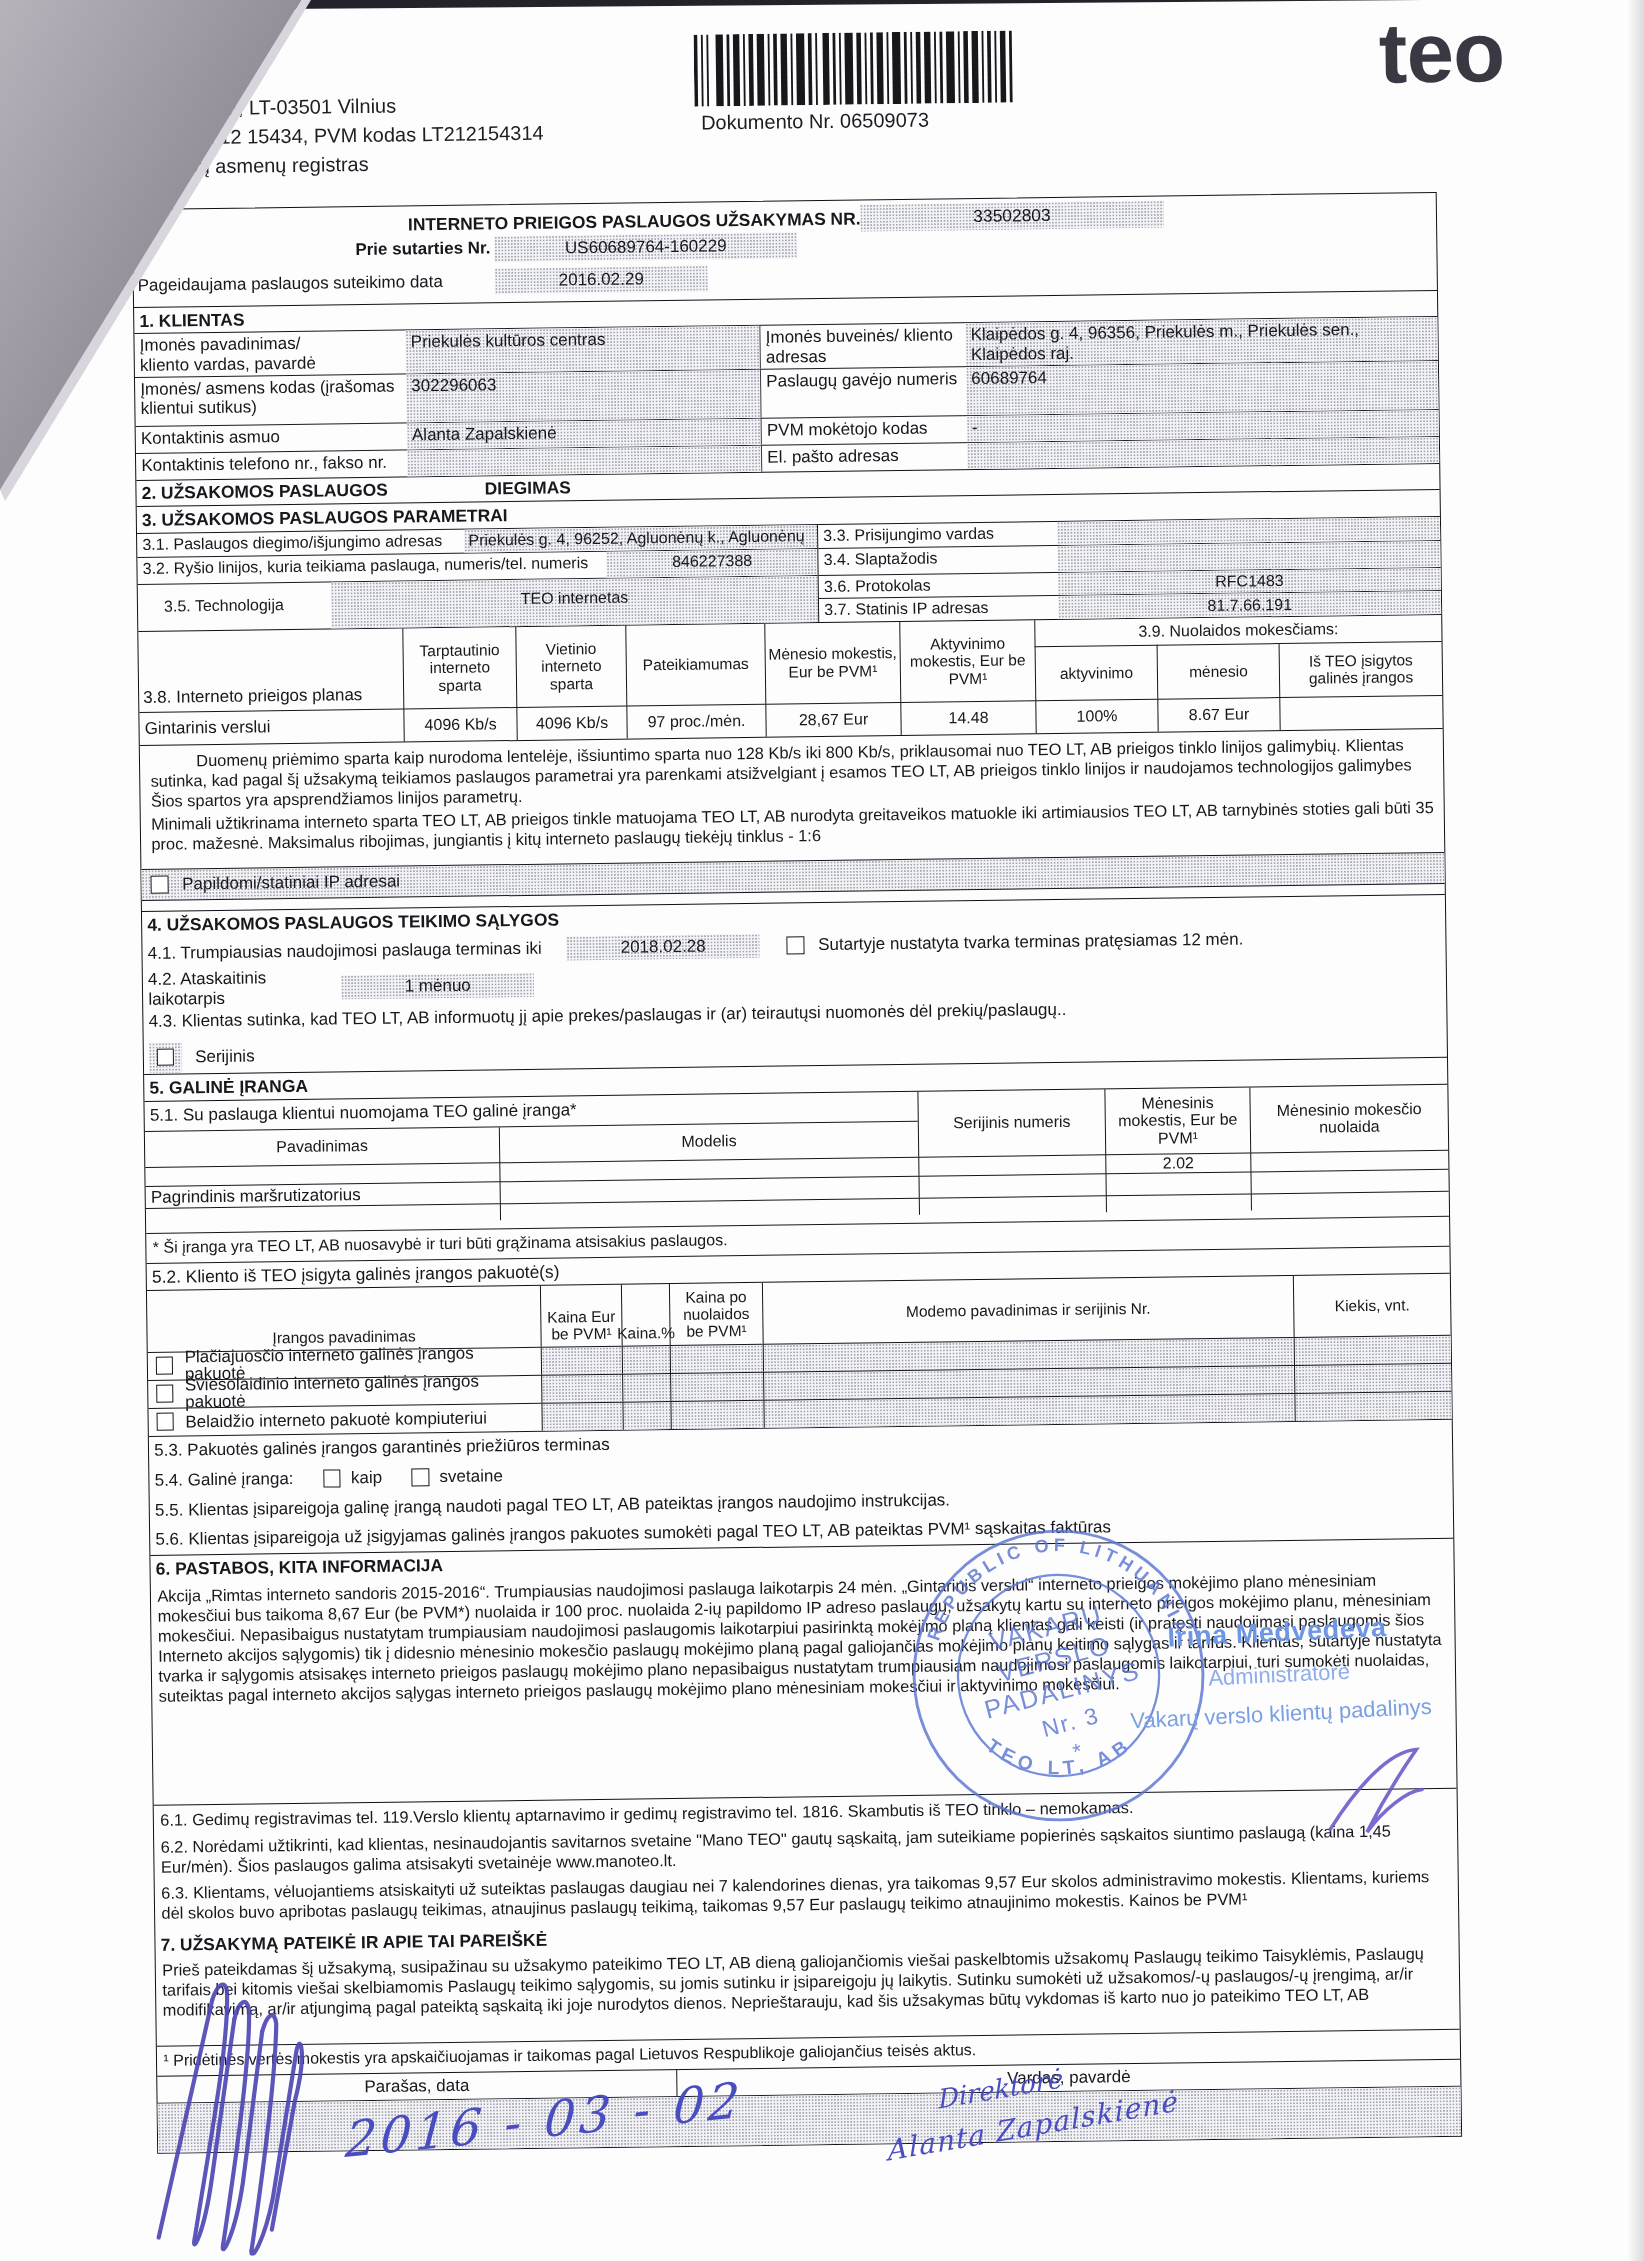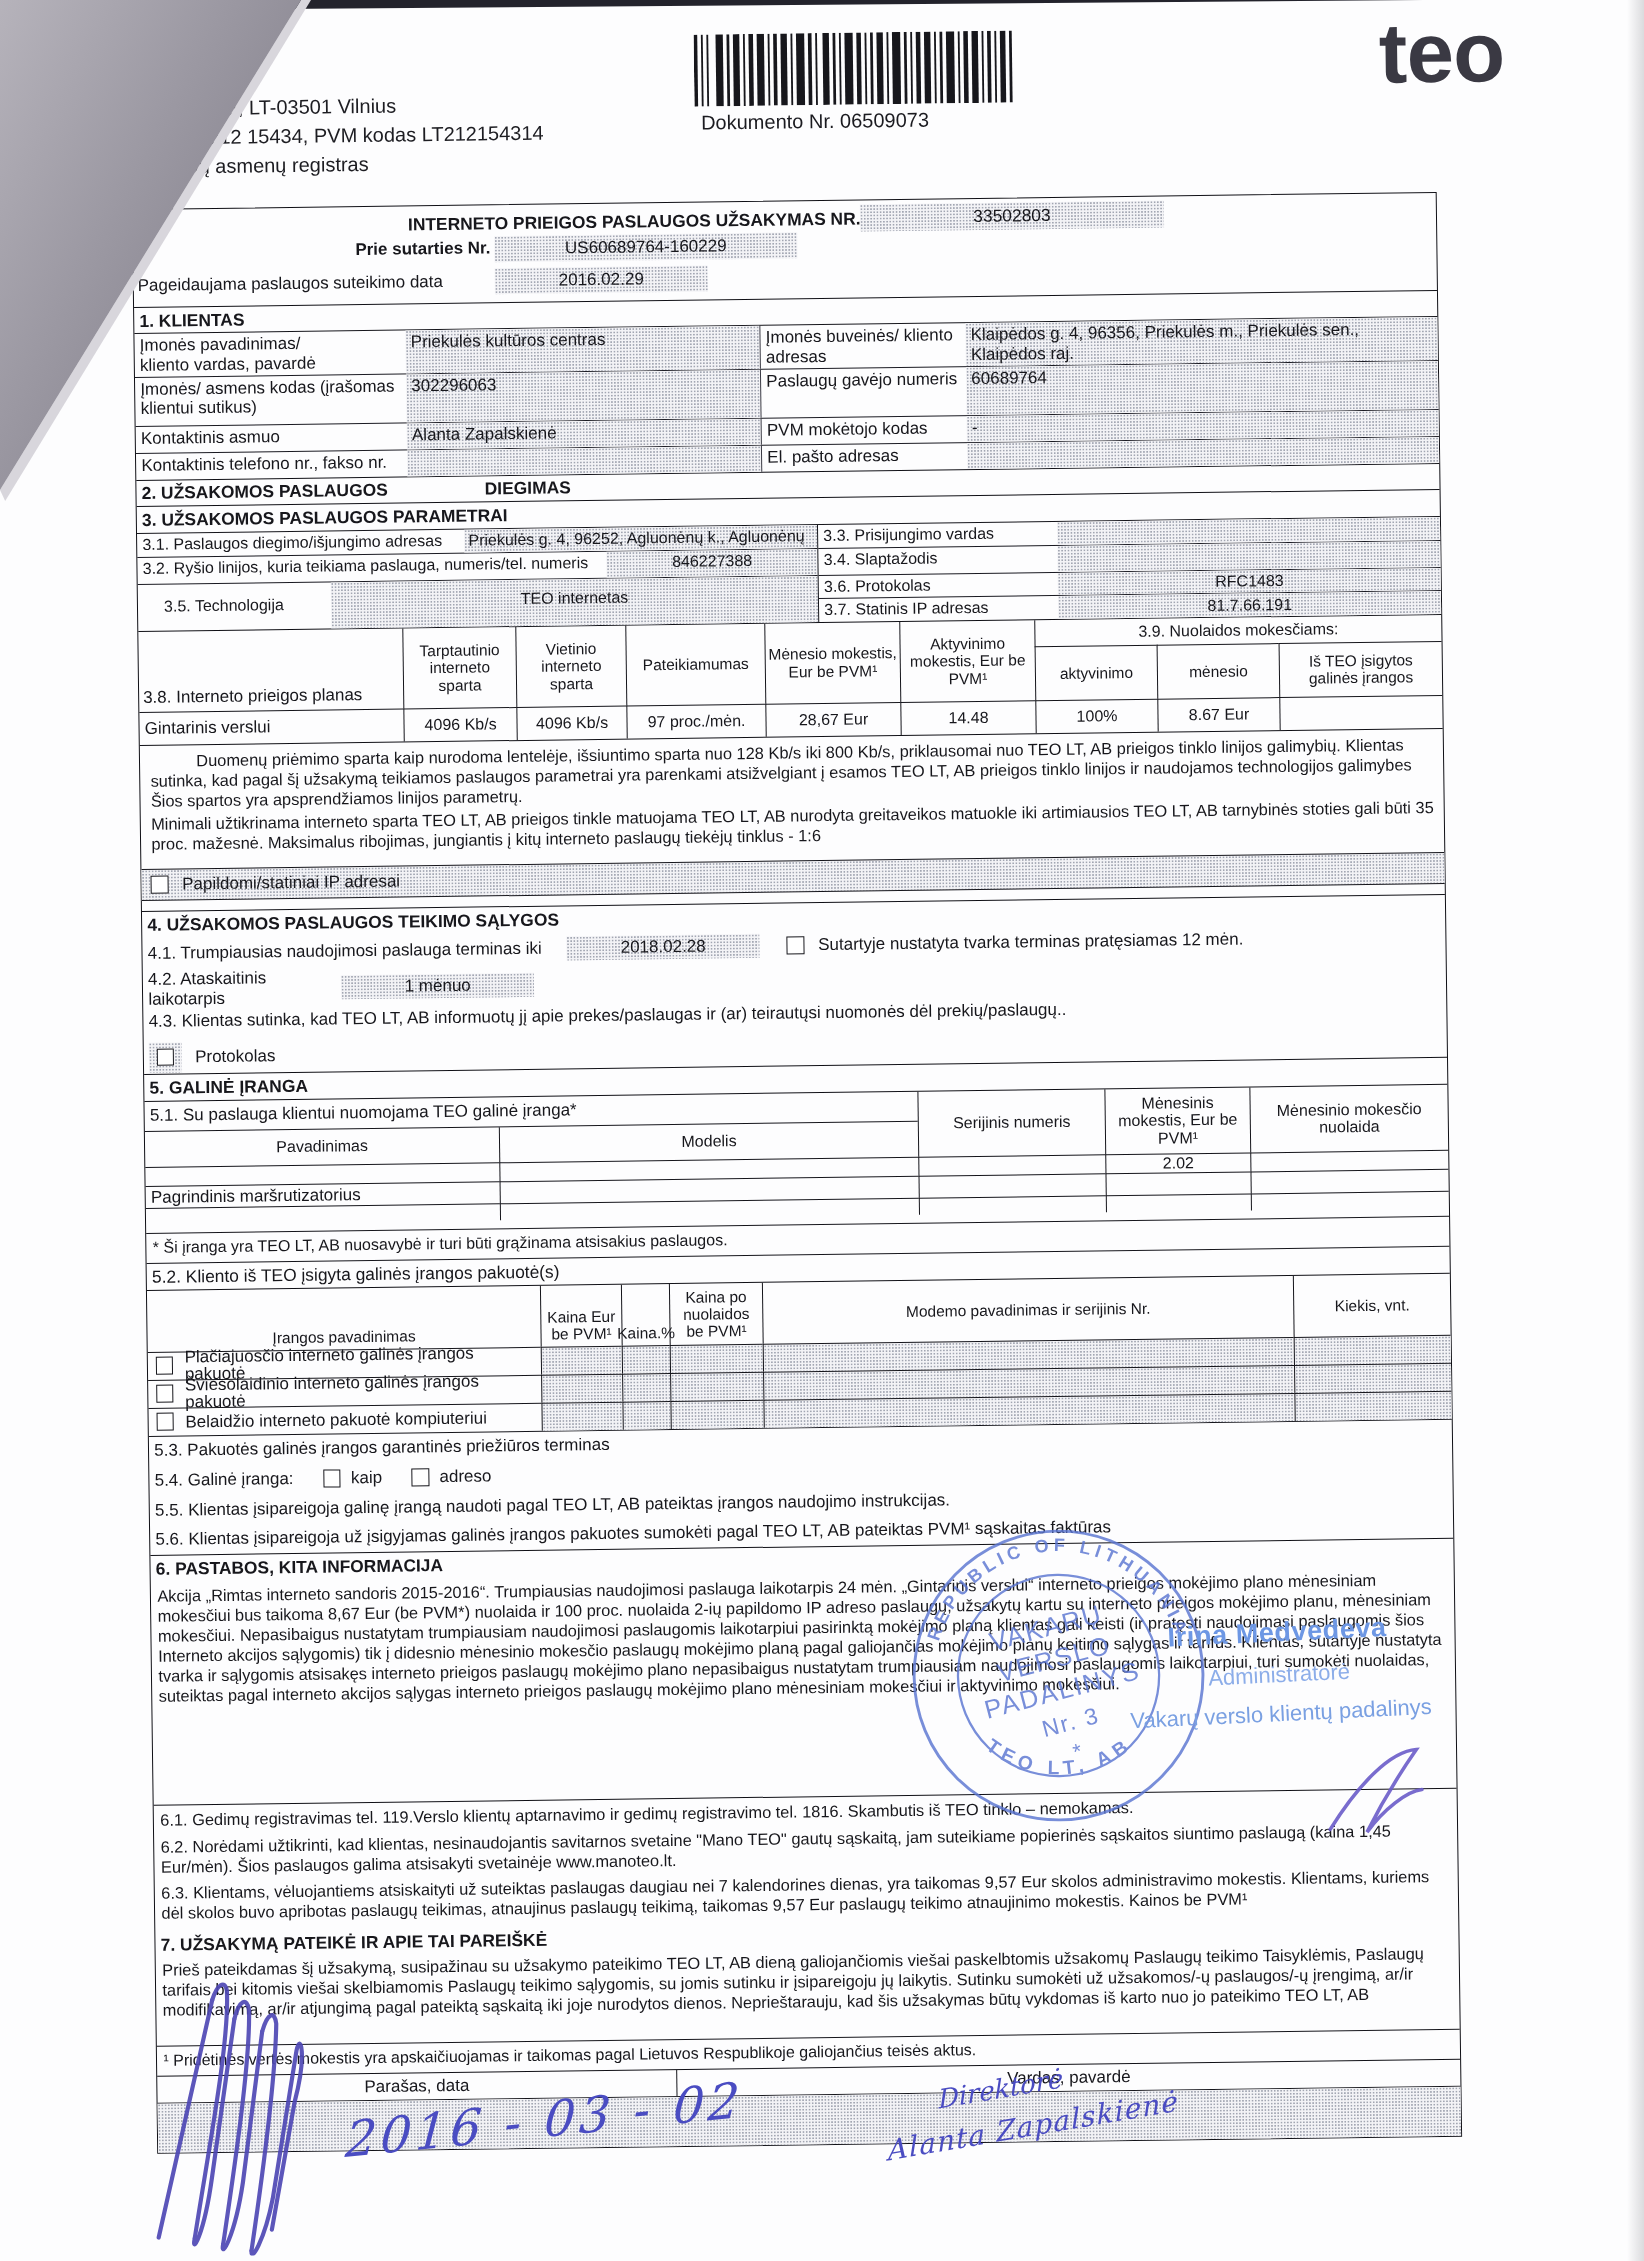--- a/index.html
+++ b/index.html
@@ -331,21 +331,21 @@
     </div>
     <div class="f42">
       <span class="lbl">4.2. Ataskaitinis laikotarpis</span>
       <span class="v42 shade">1 mėnuo</span>
     </div>
     <div class="f43">4.3. Klientas sutinka, kad TEO LT, AB informuotų jį apie prekes/paslaugas ir (ar) teirautųsi nuomonės dėl prekių/paslaugų..</div>
     <div class="fdis">
       <span class="shade-sq shade">
           <span class="cb"></span>
         </span>
-      <span>Protokolas</span>
+      <span>Serijinis</span>
     </div>
 
     <div class="sec-bar">5. GALINĖ ĮRANGA</div>
     <div class="t51">
       <div class="s51label">5.1. Su paslauga klientui nuomojama TEO galinė įranga*</div>
       <div class="c51g bl" style="grid-column:3;">Serijinis numeris</div>
       <div class="c51g bl" style="grid-column:4;">Mėnesinis mokestis, Eur be PVM¹</div>
       <div class="c51g bl" style="grid-column:5;">Mėnesinio mokesčio nuolaida</div>
       <div style="grid-area:2/1/3/2;">Pavadinimas</div>
       <div class="bl" style="grid-area:2/2/3/3;">Modelis</div>
@@ -406,21 +406,21 @@
       <div class="bl bt shade"></div>
       <div class="bl bt shade"></div>
     </div>
 
     <div class="line5" style="border-top:1.3px solid #15151b;">5.3. Pakuotės galinės įrangos garantinės priežiūros terminas</div>
     <div class="line5">
       <span>5.4. Galinė įranga:</span>
       <span class="cb"></span>
       <span>kaip</span>
       <span class="cb"></span>
-      <span>adreso</span>
+      <span>svetaine</span>
     </div>
     <div class="line5">5.5. Klientas įsipareigoja galinę įrangą naudoti pagal TEO LT, AB pateiktas įrangos naudojimo instrukcijas.</div>
     <div class="line5">5.6. Klientas įsipareigoja už įsigyjamas galinės įrangos pakuotes sumokėti pagal TEO LT, AB pateiktas PVM¹ sąskaitas faktūras</div>
 
     <div class="sec6wrap">
       <div class="sec-bar">6. PASTABOS, KITA INFORMACIJA</div>
       <div class="para6">Akcija „Rimtas interneto sandoris 2015-2016“.  Trumpiausias naudojimosi paslauga laikotarpis 24 mėn. „Gintarinis verslui“ interneto prieigos mokėjimo plano mėnesiniam mokesčiui bus taikoma 8,67 Eur (be PVM*) nuolaida ir 100 proc. nuolaida 2-ių papildomo IP adreso paslaugų, užsakytų kartu su interneto prieigos mokėjimo planu, mėnesiniam mokesčiui. Nepasibaigus nustatytam trumpiausiam naudojimosi paslaugomis laikotarpiui pasirinktą mokėjimo planą klientas gali keisti (ir pratęsti naudojimąsi paslaugomis šios Interneto akcijos sąlygomis) tik į didesnio mėnesinio mokesčio paslaugų mokėjimo planą pagal galiojančias mokėjimo planų keitimo sąlygas ir tarifus. Klientas, sutartyje nustatyta tvarka ir sąlygomis atsisakęs interneto prieigos paslaugų mokėjimo plano nepasibaigus nustatytam trumpiausiam naudojimosi paslaugomis laikotarpiui, turi sumokėti nuolaidas, suteiktas pagal interneto akcijos sąlygas interneto prieigos paslaugų mokėjimo plano mėnesiniam mokesčiui ir aktyvinimo mokesčiui.</div>
       <div class="stamp-gap"></div>
       <div class="blk6">
         <p>6.1. Gedimų registravimas tel. 119.Verslo klientų aptarnavimo ir gedimų registravimo tel. 1816. Skambutis iš TEO tinklo – nemokamas.</p>

